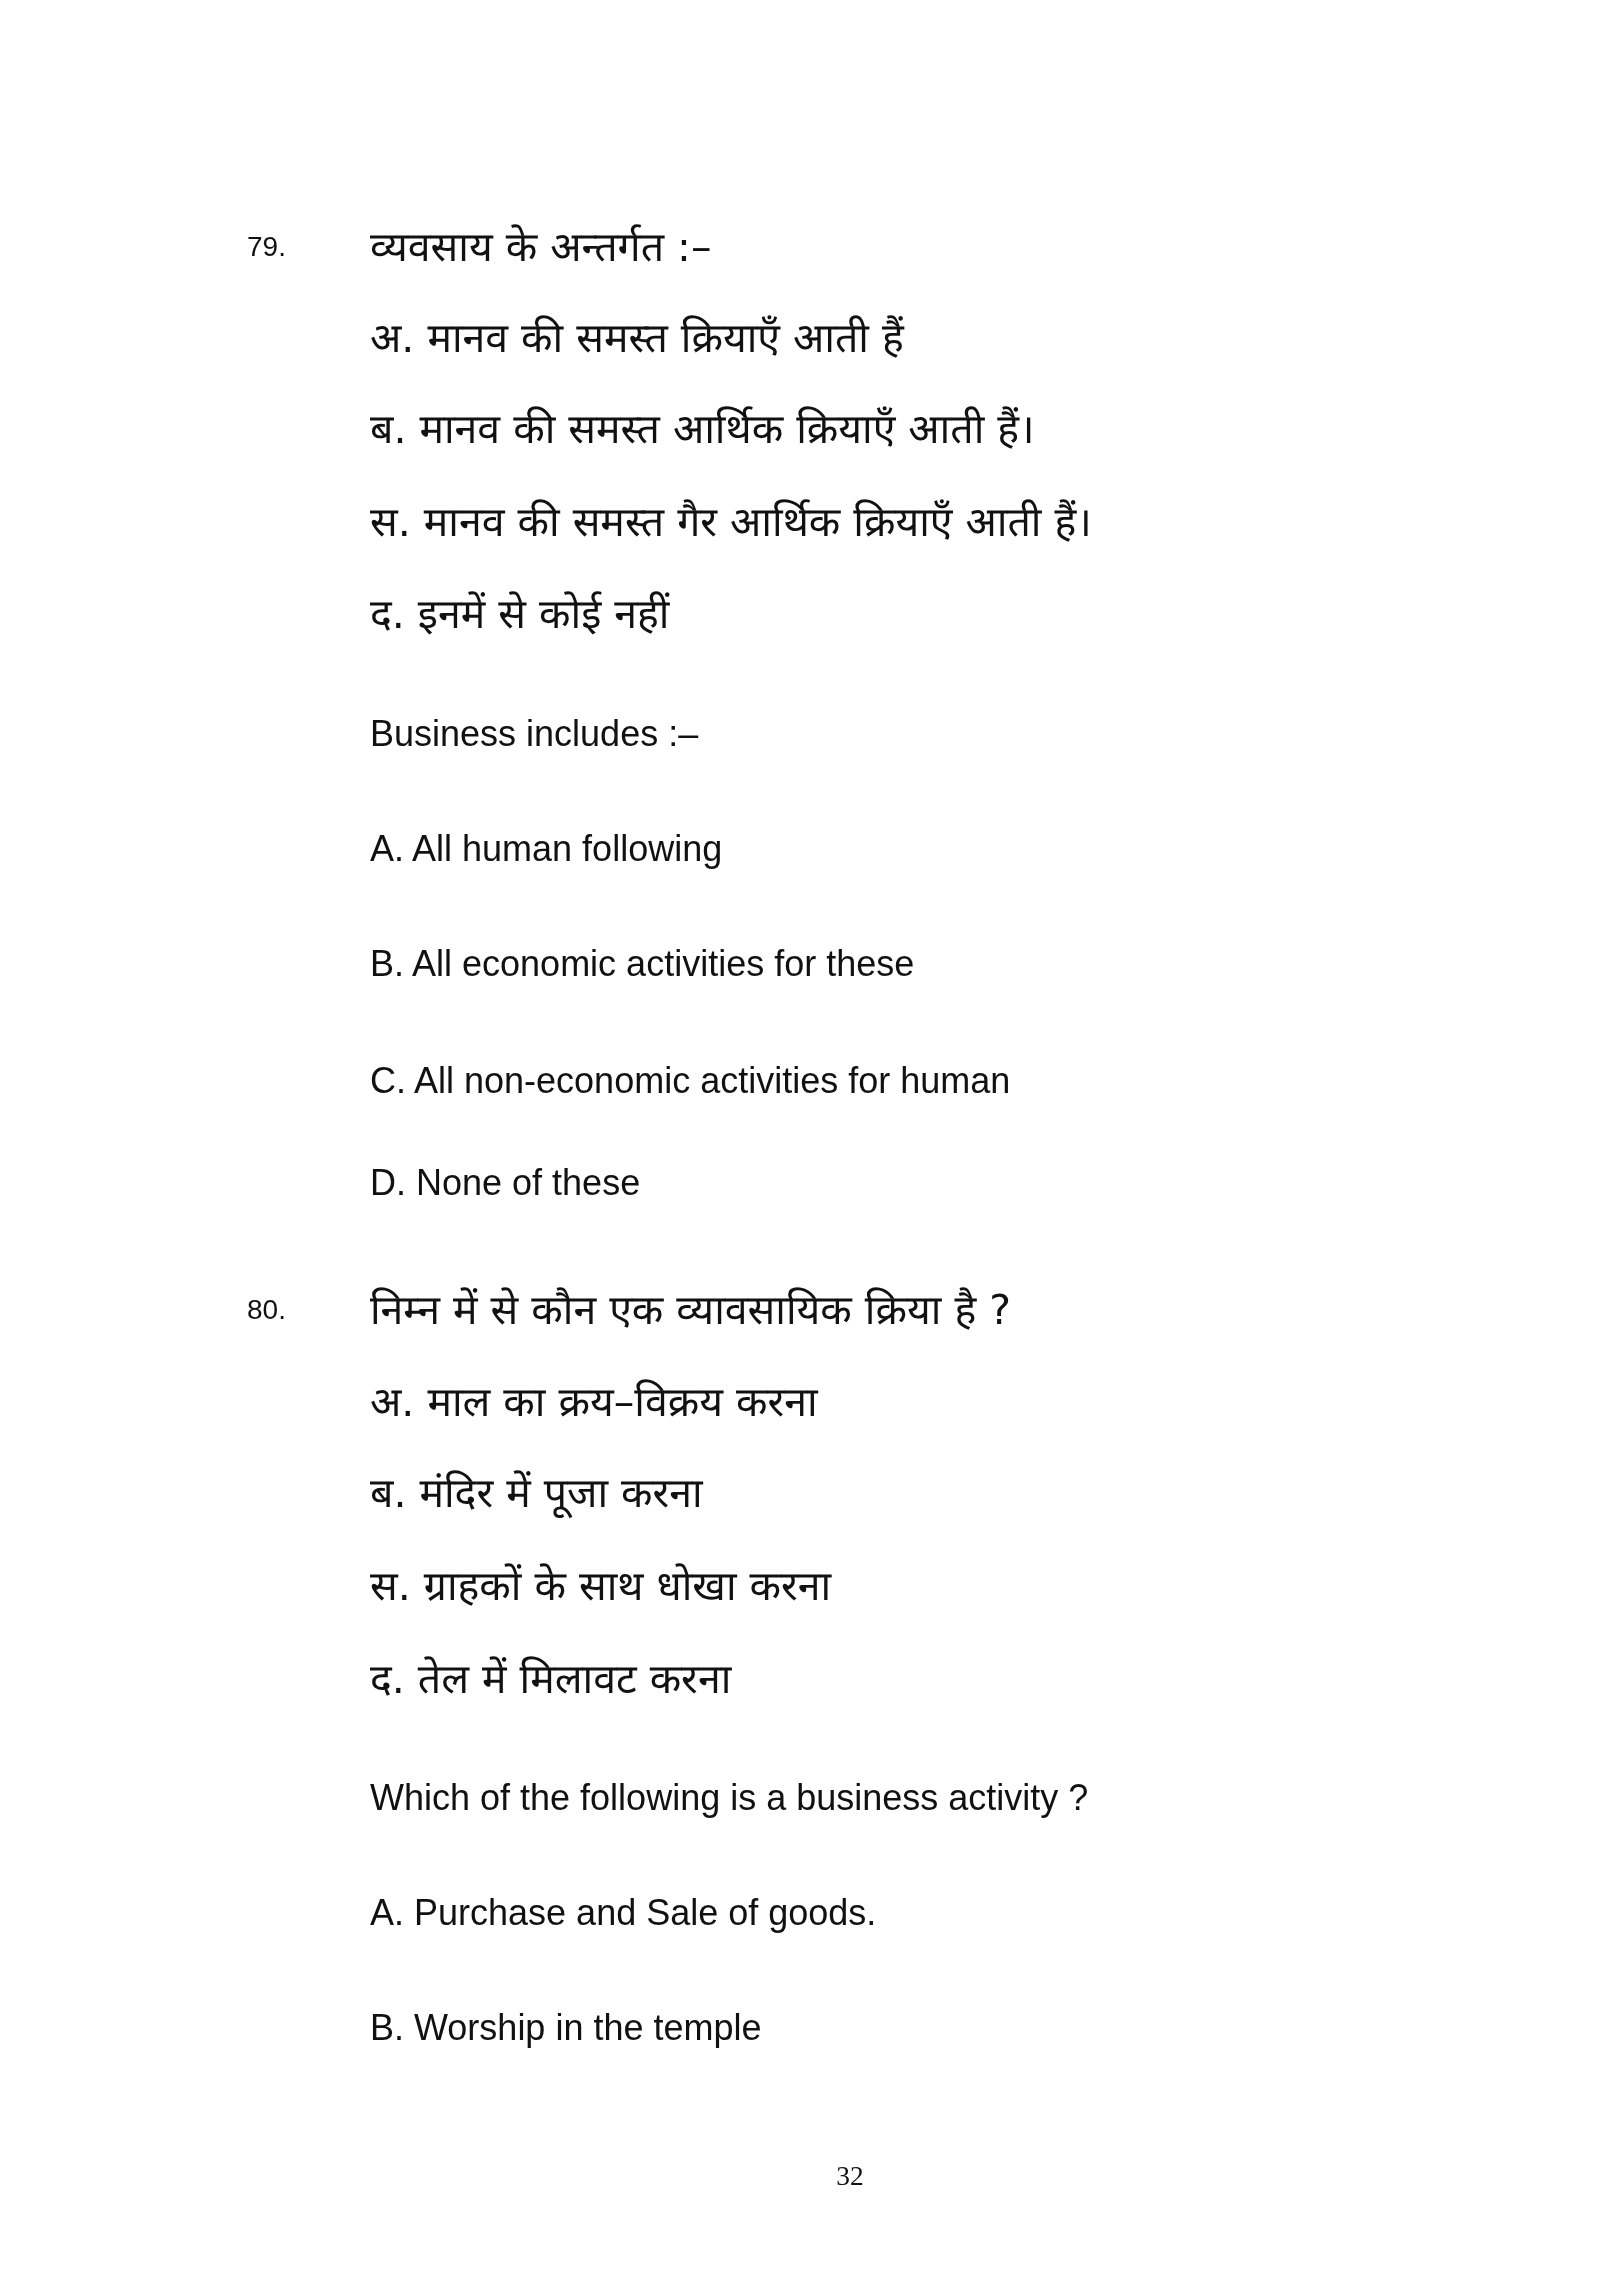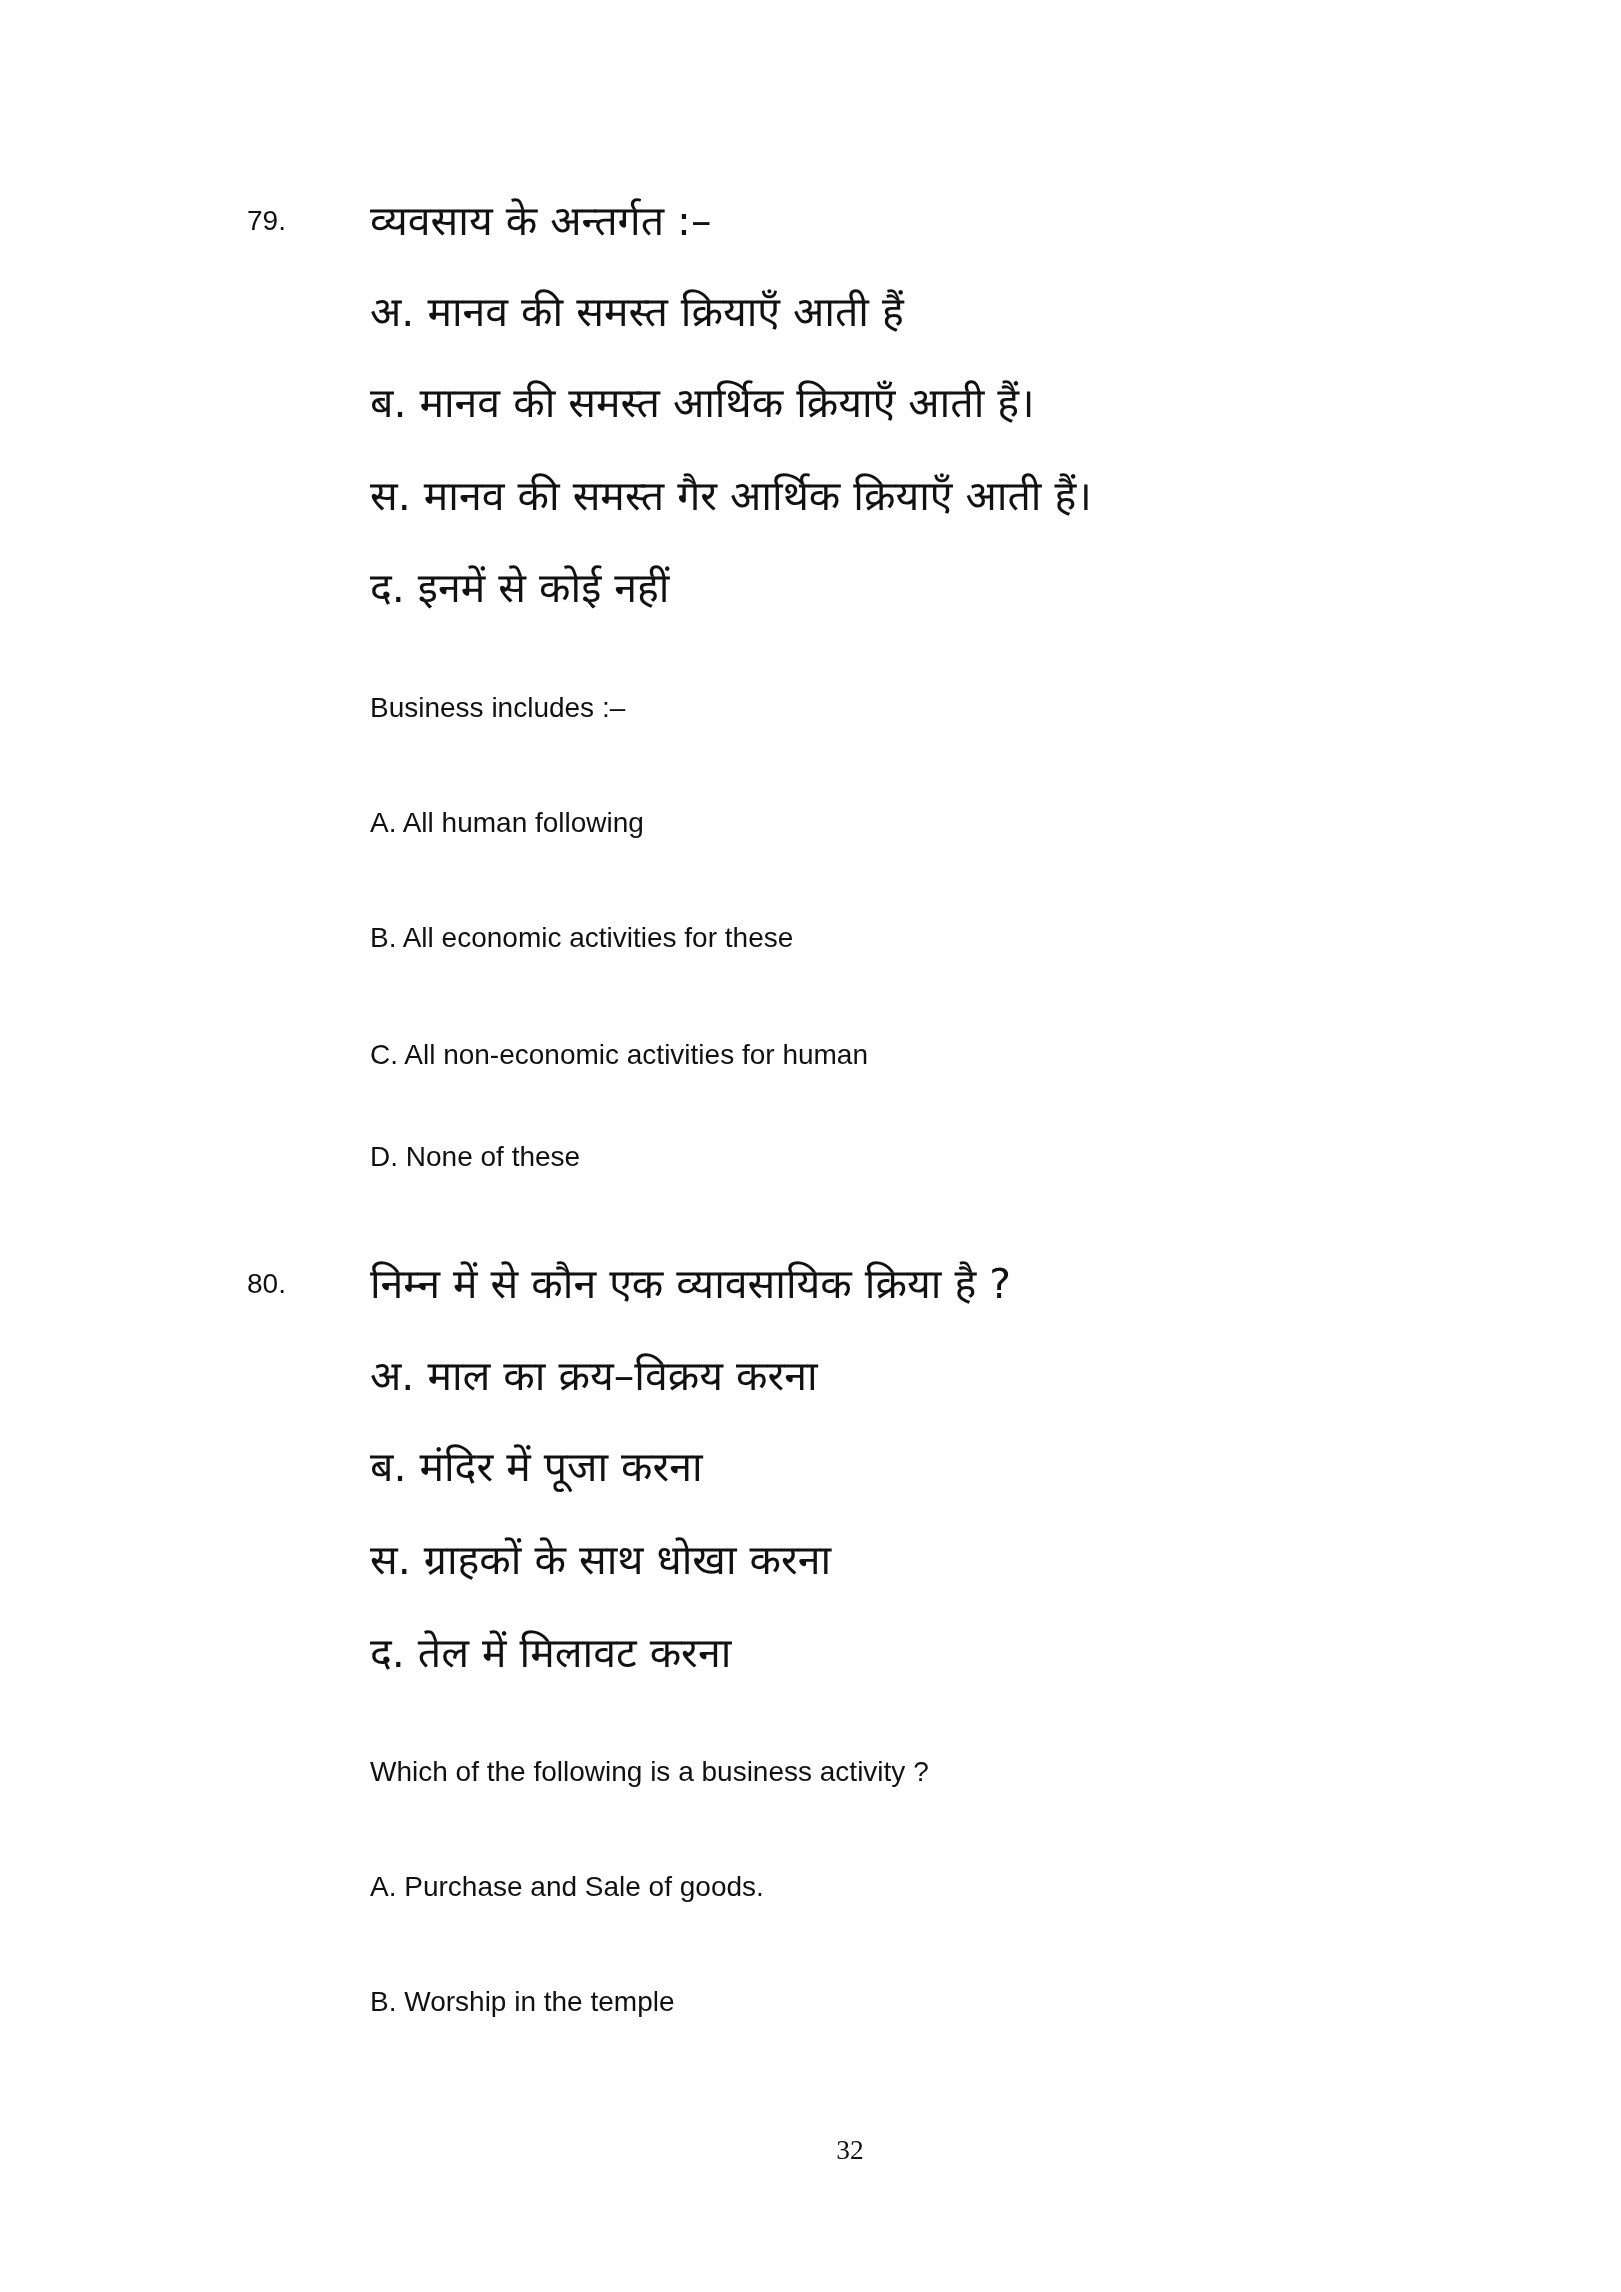--- a/index.html
+++ b/index.html
@@ -1,20 +1,20 @@
 <!DOCTYPE html>
 <html><head>
 <meta charset="utf-8">
 <style>
   html, body { margin: 0; padding: 0; background: #ffffff; }
   body { width: 1621px; height: 2293px; position: relative; overflow: hidden; color: #111111; }
-  .line { position: absolute; white-space: nowrap; line-height: 1; transform: translateY(-50%); }
+  .line { position: absolute; white-space: nowrap; line-height: 1; transform: translateY(-50%); margin-top: 26px; }
   .qnum { left: 247px; font-family: "Liberation Sans", sans-serif; font-size: 28px; }
   .hi { left: 370px; font-family: "DejaVu Sans", sans-serif; font-size: 41px; }
-  .en { left: 370px; font-family: "Liberation Sans", sans-serif; font-size: 28px; }
+  .en { left: 370px; font-family: "Liberation Sans", sans-serif; font-size: 36px; }
   .pagenum { left: 0; width: 1700px; text-align: center; font-family: "Liberation Serif", serif; font-size: 27.4px; }
 </style>
 </head>
 <body>
 
 <div>
 
   <div>
     <span class="line qnum" style="top:221px">79.</span>
     <span class="line hi" style="top:221px">व्यवसाय के अन्तर्गत :–</span>

